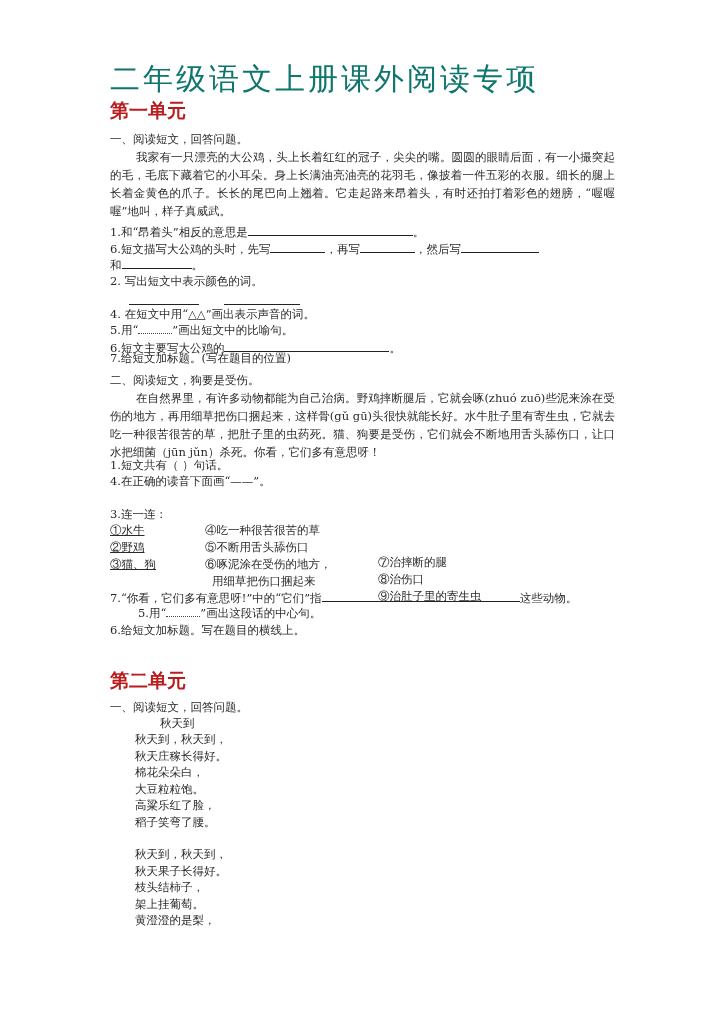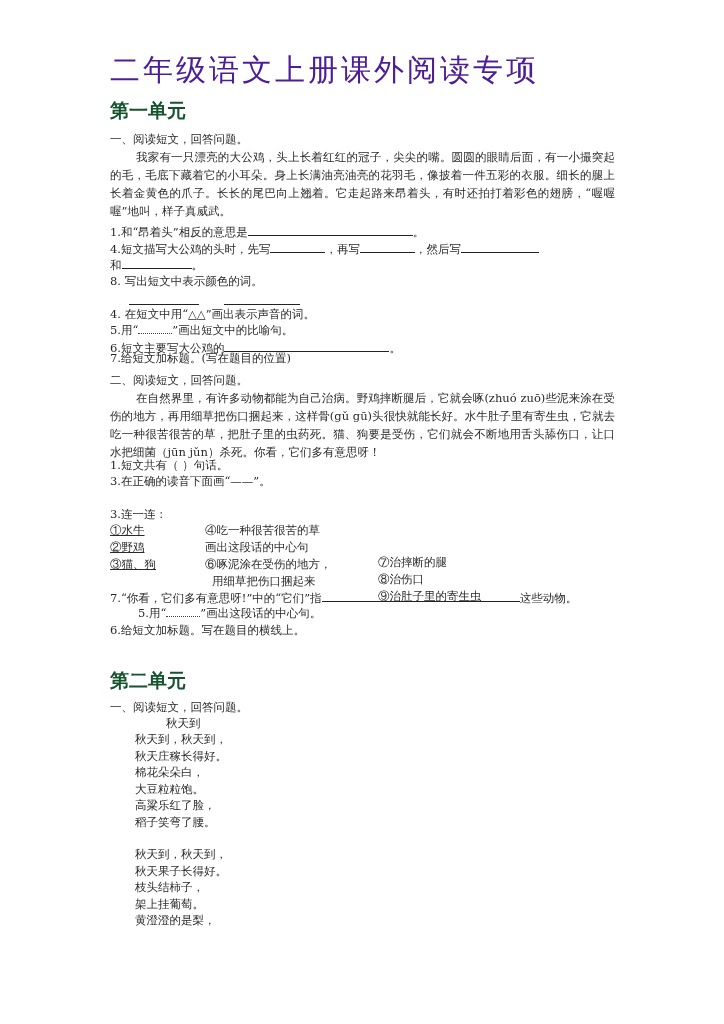--- a/index.html
+++ b/index.html
@@ -3,100 +3,100 @@
 <meta charset="utf-8">
 <style>
   html, body { margin: 0; padding: 0; background: #ffffff; }
   body {
     width: 724px; height: 1024px; position: relative; overflow: hidden;
     font-family: "DejaVu Serif", "Liberation Serif", serif;
     color: #2a2a2a;
   }
   .abs { position: absolute; white-space: nowrap; }
   .title {
-    left: 110px; top: 50px;
+    left: 110px; top: 59px;
     font-size: 30px; letter-spacing: 3px;
-    color: #4c1d95;
+    color: #0f766e;
     font-family: "DejaVu Serif", serif;
   }
   .unit {
     left: 110px; font-size: 19px; font-weight: bold;
-    color: #14532d; font-family: "DejaVu Sans", sans-serif;
+    color: #b91c1c; font-family: "DejaVu Sans", sans-serif;
   }
   .line { font-size: 11.5px; line-height: 16px; left: 110px; }
   .para { left: 110px; width: 505px; font-size: 11.5px; line-height: 18px; white-space: normal; text-indent: 26px; text-align: justify; }
   .blank { display: inline-block; border-bottom: 1.3px solid #222; height: 12px; vertical-align: baseline; }
   .wavy { display: inline-block; width: 34px; border-bottom: 1px dotted #444; height: 11px; }
   .col { position: absolute; white-space: nowrap; font-size: 11.5px; }
 </style>
 </head>
 <body>
 
 <div class="abs title">二年级语文上册课外阅读专项</div>
 
 <div class="abs unit" style="top:98px;">第一单元</div>
 <div class="abs line" style="top:131px;">一、阅读短文，回答问题。</div>
 <div class="abs para" style="top:148px;">我家有一只漂亮的大公鸡，头上长着红红的冠子，尖尖的嘴。圆圆的眼睛后面，有一小撮突起的毛，毛底下藏着它的小耳朵。身上长满油亮油亮的花羽毛，像披着一件五彩的衣服。细长的腿上长着金黄色的爪子。长长的尾巴向上翘着。它走起路来昂着头，有时还拍打着彩色的翅膀，“喔喔喔”地叫，样子真威武。</div>
 
 <div class="abs line" style="top:223px;">
   <span>1.和“昂着头”相反的意思是</span><span class="blank" style="width:165px;"></span><span>。</span>
 </div>
 <div class="abs line" style="top:240px;">
-  <span>4.短文描写大公鸡的头时，先写</span><span class="blank" style="width:55px;"></span><span>，再写</span><span class="blank" style="width:55px;"></span><span>，然后写</span><span class="blank" style="width:78px;"></span>
+  <span>6.短文描写大公鸡的头时，先写</span><span class="blank" style="width:55px;"></span><span>，再写</span><span class="blank" style="width:55px;"></span><span>，然后写</span><span class="blank" style="width:78px;"></span>
 </div>
 <div class="abs line" style="top:256px;">
   <span>和</span><span class="blank" style="width:70px;"></span><span>。</span>
 </div>
-<div class="abs line" style="top:273px;">8.  写出短文中表示颜色的词。</div>
+<div class="abs line" style="top:273px;">2.  写出短文中表示颜色的词。</div>
 <div class="abs" style="left:129px; top:290px;"><span class="blank" style="width:70px;"></span></div>
 <div class="abs" style="left:224px; top:290px;"><span class="blank" style="width:76px;"></span></div>
 <div class="abs line" style="top:306px;">4.  在短文中用“△△”画出表示声音的词。</div>
 <div class="abs line" style="top:322px;text-align:right;">
   <span>5.用“</span><span class="wavy"></span><span>”画出短文中的比喻句。</span>
 </div>
 <div class="abs line" style="top:339px;">
   <span>6.短文主要写大公鸡的</span><span class="blank" style="width:165px;"></span><span>。</span>
 </div>
 <div class="abs line" style="top:350px;">7.给短文加标题。(写在题目的位置)</div>
 
-<div class="abs line" style="top:372px;">二、阅读短文，回答问题。</div>
+<div class="abs line" style="top:372px;">二、阅读短文，狗要是受伤。</div>
 <div class="abs para" style="top:389px;">在自然界里，有许多动物都能为自己治病。野鸡摔断腿后，它就会啄(zhuó  zuō)些泥来涂在受伤的地方，再用细草把伤口捆起来，这样骨(gǔ  gū)头很快就能长好。水牛肚子里有寄生虫，它就去吃一种很苦很苦的草，把肚子里的虫药死。猫、狗要是受伤，它们就会不断地用舌头舔伤口，让口水把细菌（jūn  jǔn）杀死。你看，它们多有意思呀！</div>
 
 <div class="abs line" style="top:457px;">1.短文共有（        ）句话。</div>
-<div class="abs line" style="top:473px;">3.在正确的读音下面画“——”。</div>
+<div class="abs line" style="top:473px;">4.在正确的读音下面画“——”。</div>
 <div class="abs line" style="top:506px;">3.连一连：</div>
 
 <div class="col" style="left:110px; top:522px; line-height:17px;text-decoration:underline;">
   <div>①水牛</div>
   <div>②野鸡</div>
   <div>③猫、狗</div>
 </div>
 <div class="col" style="left:205px; top:522px; line-height:17px;">
   <div>④吃一种很苦很苦的草</div>
-  <div>画出这段话的中心句</div>
+  <div>⑤不断用舌头舔伤口</div>
   <div>⑥啄泥涂在受伤的地方，</div>
   <div style="padding-left:7px;">用细草把伤口捆起来</div>
 </div>
 <div class="col" style="left:378px; top:522px; line-height:17px;margin-top:32px;">
   <div>⑦治摔断的腿</div>
   <div>⑧治伤口</div>
   <div>⑨治肚子里的寄生虫</div>
 </div>
 
 <div class="abs line" style="top:589px;">
   <span>7.“你看，它们多有意思呀!”中的“它们”指</span><span class="blank" style="width:198px;"></span><span>这些动物。</span>
 </div>
 <div class="abs line" style="top:605px;margin-left:28px;">
   <span>5.用“</span><span class="wavy"></span><span>”画出这段话的中心句。</span>
 </div>
 <div class="abs line" style="top:622px;">6.给短文加标题。写在题目的横线上。</div>
 
 <div class="abs unit" style="top:668px;">第二单元</div>
 <div class="abs line" style="top:699px;">一、阅读短文，回答问题。</div>
-<div class="abs line" style="left:160px; top:715px;margin-left:6px;">秋天到</div>
+<div class="abs line" style="left:160px; top:715px;">秋天到</div>
 
 <div class="col" style="left:135px; top:731px; line-height:16.5px;">
   <div>秋天到，秋天到，</div>
   <div>秋天庄稼长得好。</div>
   <div>棉花朵朵白，</div>
   <div>大豆粒粒饱。</div>
   <div>高粱乐红了脸，</div>
   <div>稻子笑弯了腰。</div>
 </div>
 

